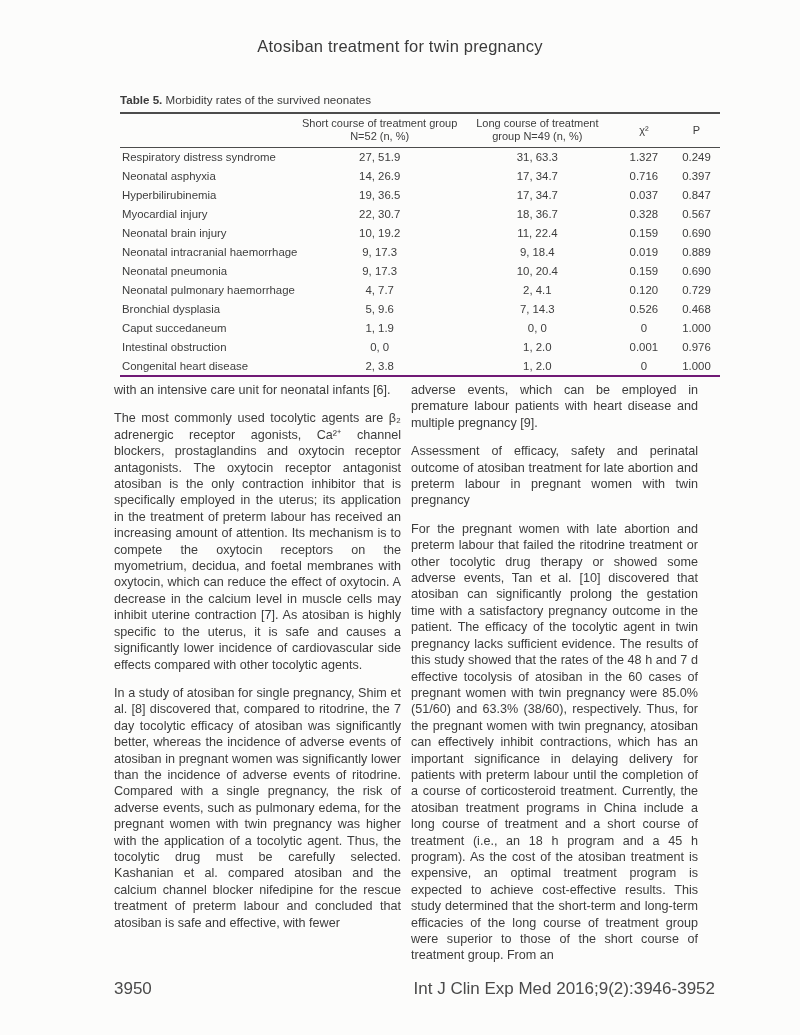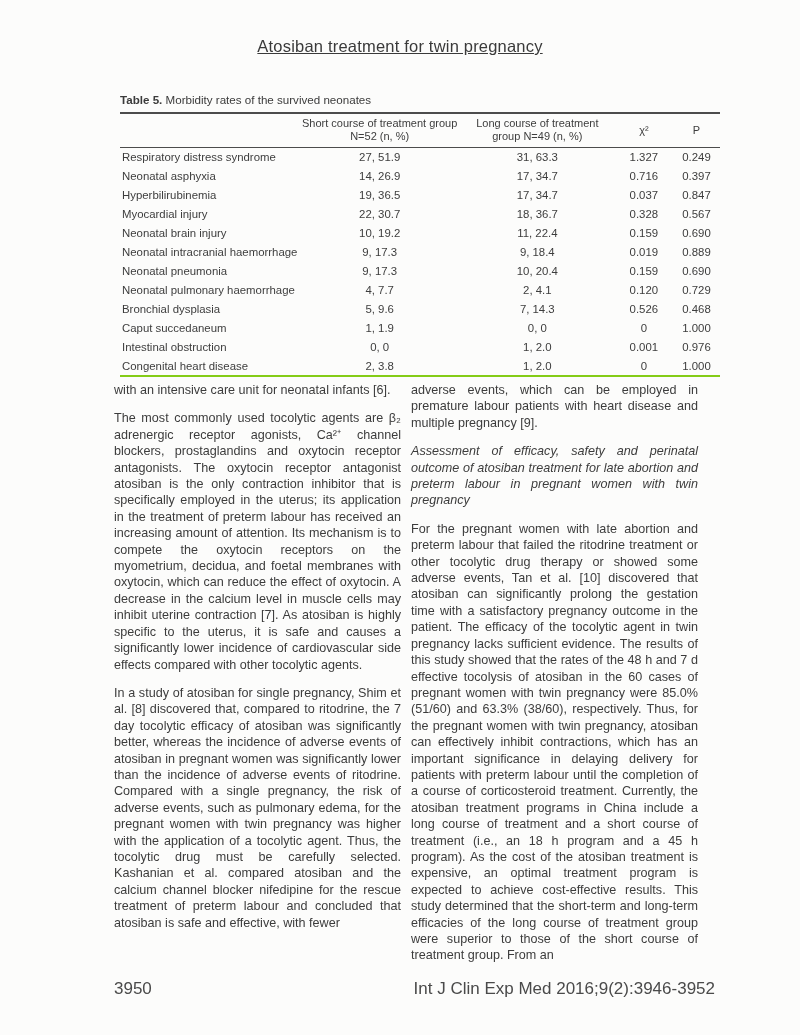--- a/index.html
+++ b/index.html
@@ -12,32 +12,31 @@
     overflow: hidden;
   }
   .page { position: absolute; inset: 0; }
 
   .running-title {
     position: absolute; top: 37px; left: 0; width: 100%;
     text-align: center;
     font-size: 16.5px;
     color: #3a3a3a;
     letter-spacing: 0.2px;
-    text-decoration: underline;
   }
 
   .table-section { position: absolute; top: 93px; left: 120px; width: 600px; }
   .table-caption { font-size: 11.6px; color: #3b3b3b; margin-bottom: 6px; }
   .table-caption .cap-label { font-weight: bold; margin-top: 17px; }
 
   table.morbidity {
     width: 100%;
     border-collapse: collapse;
     border-top: 2px solid #4c4c4c;
-    border-bottom: 2px solid #84cc16;
+    border-bottom: 2px solid #701a75;
     font-size: 11.4px;
     color: #3d3d3d;
   }
   table.morbidity thead th {
     font-weight: normal;
     font-size: 11px;
     line-height: 13px;
     text-align: center;
     vertical-align: middle;
     padding: 3px 2px 4px 2px;
@@ -57,21 +56,21 @@
   .col-chi   { width: 10%; }
   .col-p     { width: 8%;  }
 
   .columns {
     position: absolute; top: 382px; left: 114px; width: 601px;
     display: flex; gap: 10px;
   }
   .col { width: 287px; font-size: 12.6px; line-height: 16.4px; text-align: justify; }
   .col p { margin-bottom: 12px; }
   .col p:last-child { margin-bottom: 3px; }
-  .section-heading { font-style: italic; }
+  .section-heading { }
 
   .footer {
     position: absolute; top: 979px; left: 114px; width: 601px;
     display: flex; justify-content: space-between;
     font-size: 17px; color: #4a4a4a;
   }
 </style>
 </head>
 <body>
 

